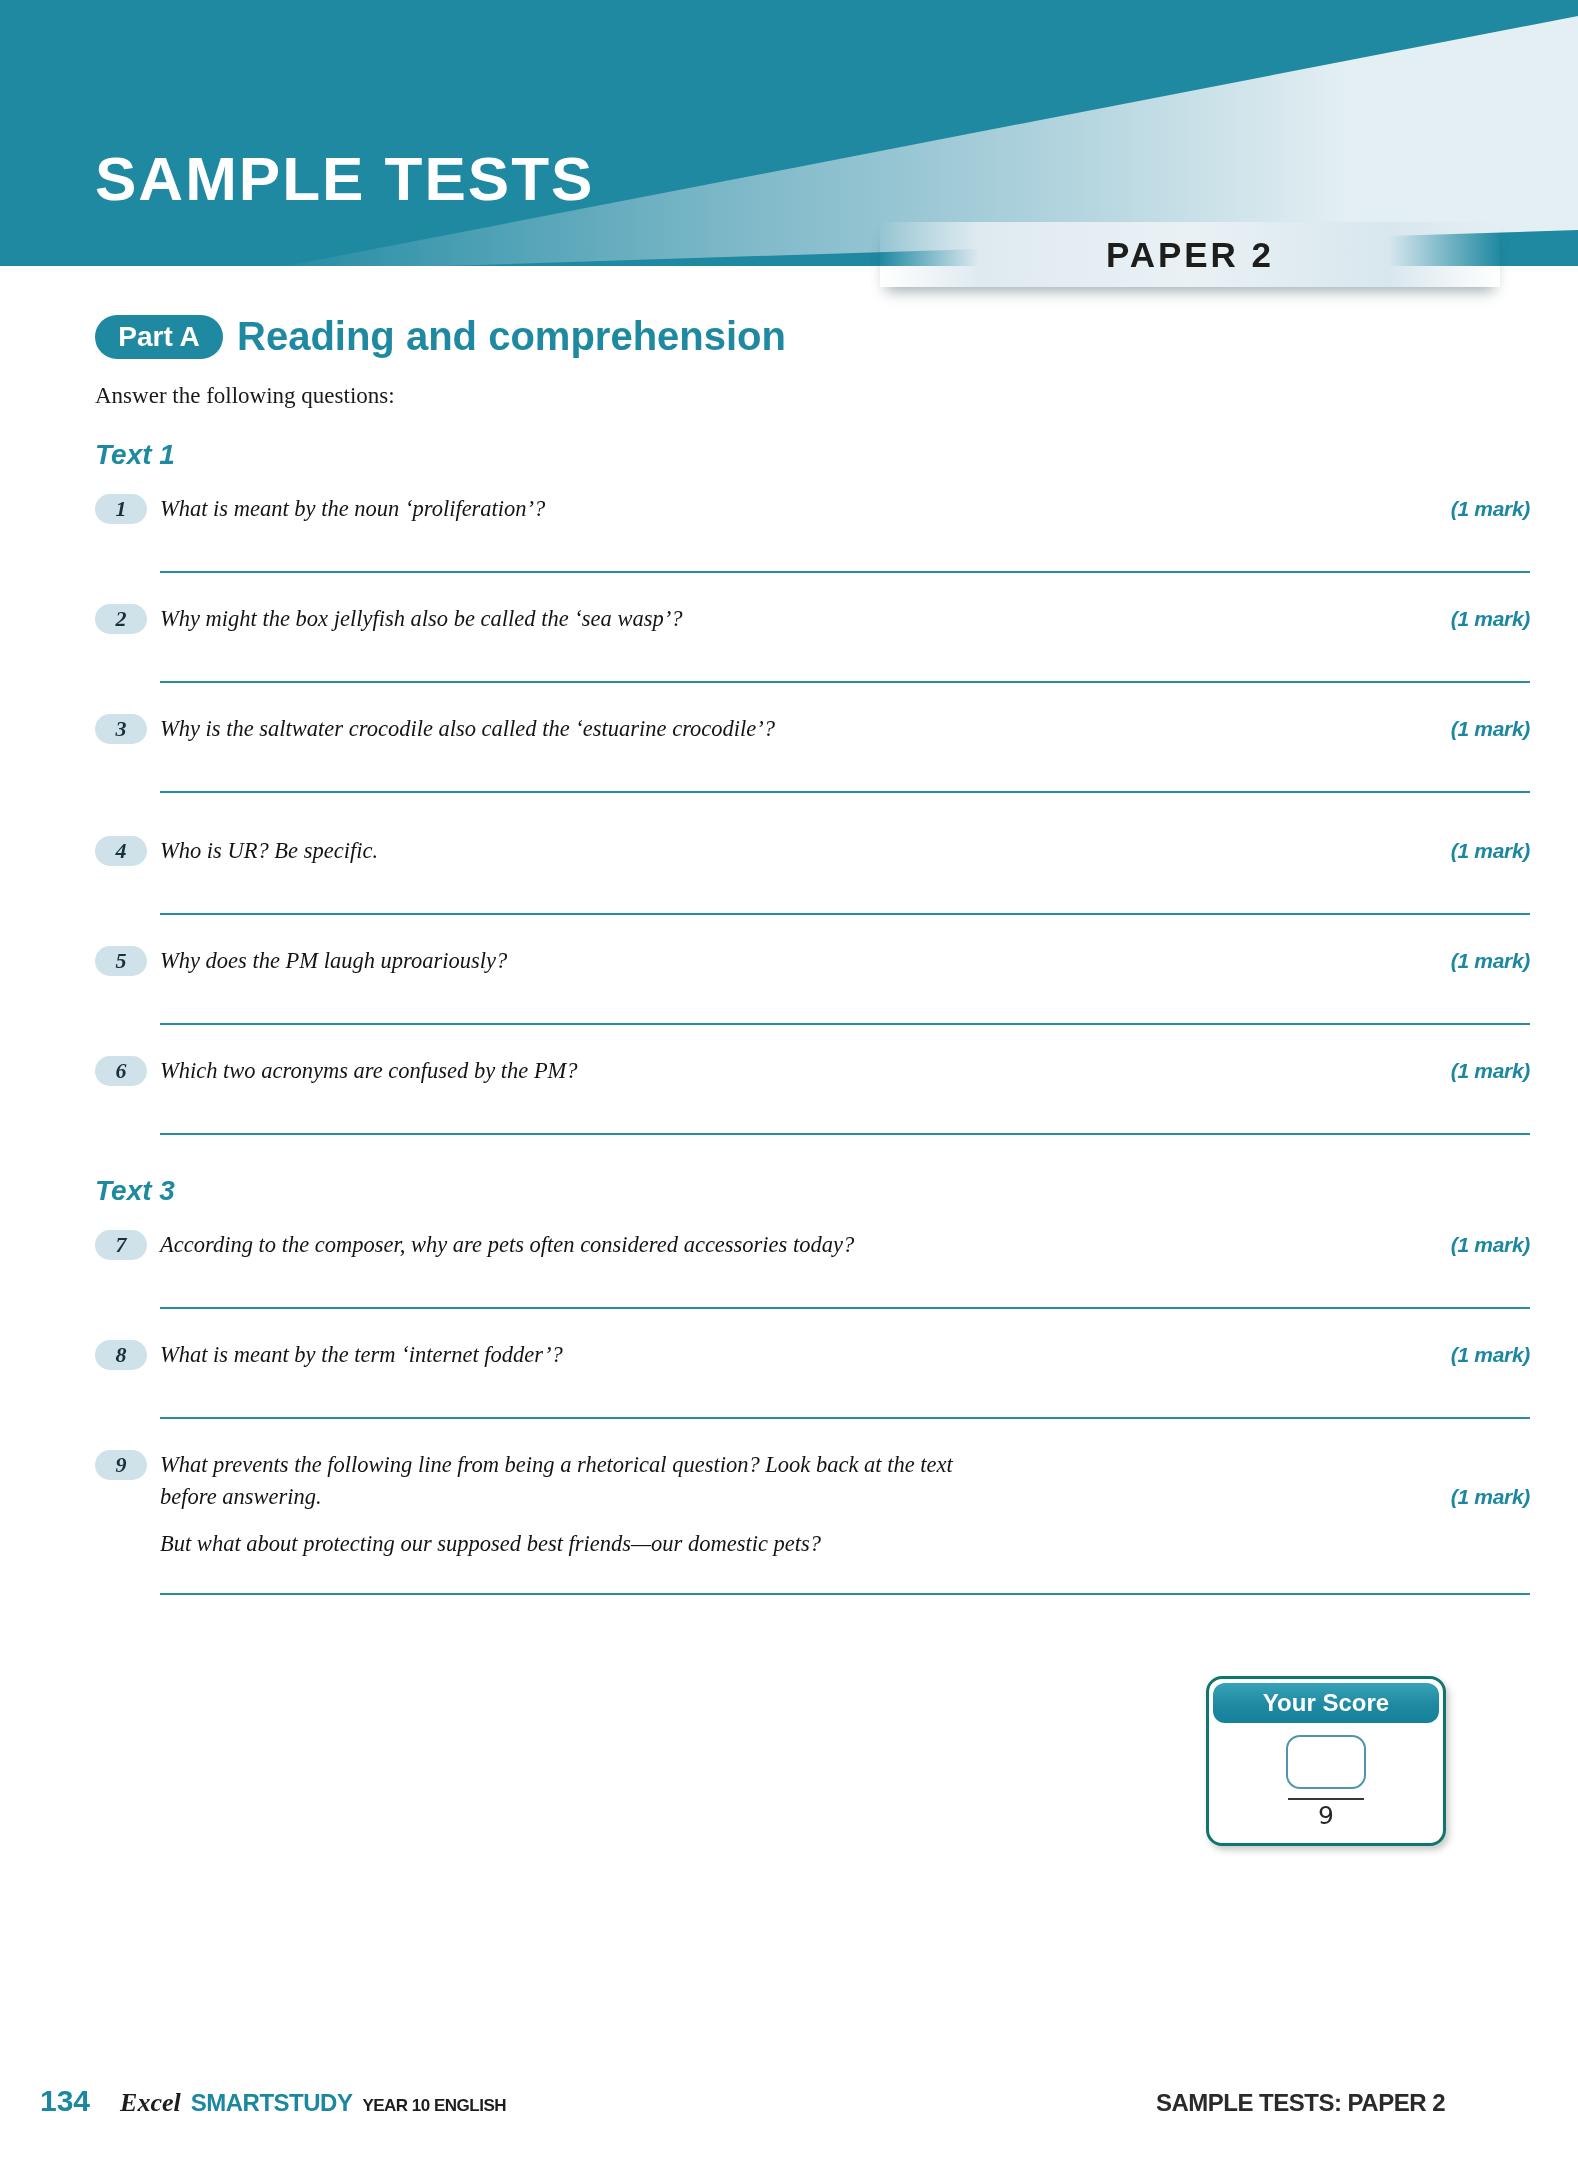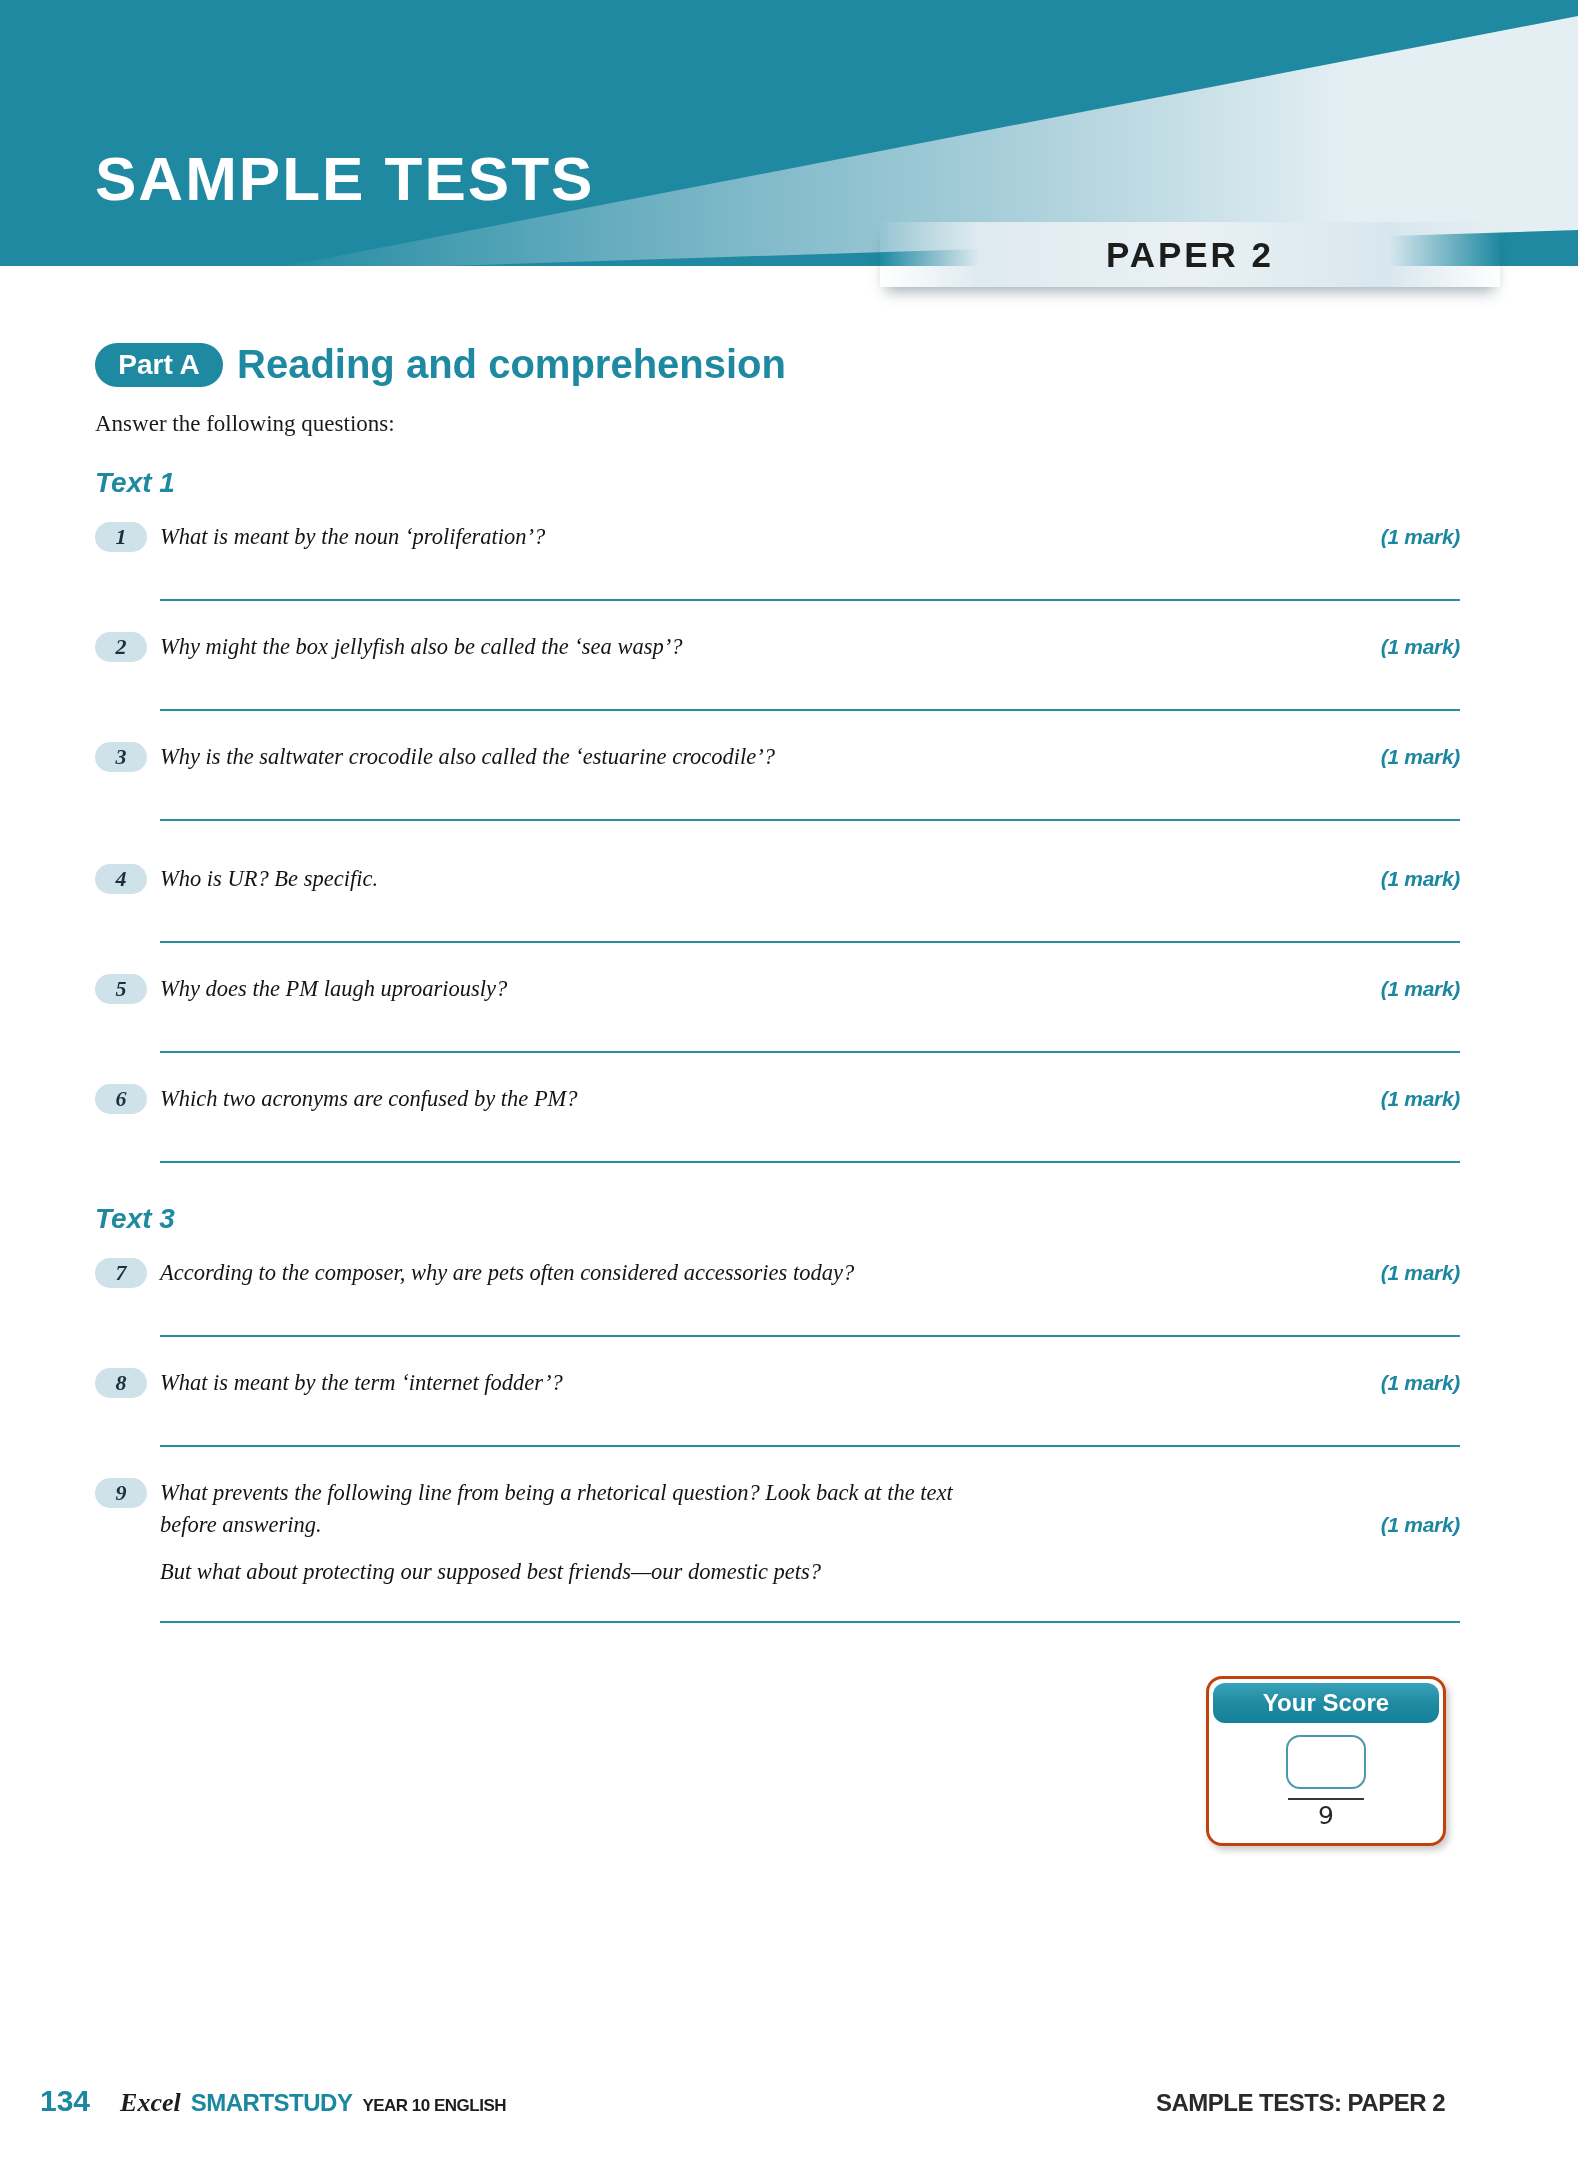--- a/index.html
+++ b/index.html
@@ -28,21 +28,21 @@
     display:flex; align-items:center; justify-content:center;
     box-shadow:0 10px 14px -6px rgba(45,70,80,0.45);
     z-index:3;
   }
   .paper-band-label {
     font-family:"Liberation Sans", sans-serif; font-weight:bold;
     font-size:35px; color:#1d1d1b; letter-spacing:3px;
   }
 
   
-  .content { position:absolute; left:0; top:298px; width:1578px; padding:44px 118px 0 95px; }
+  .content { position:absolute; left:0; top:270px; width:1578px; padding:44px 48px 0 95px; }
 
   .part-row { display:flex; align-items:center; }
   .part-badge {
     min-width:128px; height:44px; border-radius:22px; background:#1f89a1;
     color:#ffffff; font-family:"Liberation Sans", sans-serif; font-weight:bold;
     font-size:28px; display:flex; align-items:center; justify-content:center;
     padding:0 20px;
   }
   .part-title {
     margin-left:14px; font-family:"Liberation Sans", sans-serif;
@@ -79,21 +79,21 @@
   }
   .q-quote { margin:16px 0 0 65px; font-size:22.5px; line-height:30px; color:#141414; }
   .answer-line {
     margin:46px 0 0 65px; height:0; border-top:2px solid #2a8ca4;
   }
   .question.has-quote .answer-line { margin-top:34px; }
 
   
   .score-panel {
     position:absolute; left:1206px; top:1676px; width:240px; height:170px;
-    background:#ffffff; border:3px solid #c2410c; border-radius:16px;
+    background:#ffffff; border:3px solid #0f766e; border-radius:16px;
     box-shadow:3px 4px 7px rgba(0,0,0,0.22);
   }
   .score-header {
     margin:4px; height:40px; border-radius:12px;
     background:linear-gradient(180deg,#38a2b8 0%, #1f89a1 55%, #15809b 100%);
     display:flex; align-items:center; justify-content:center;
     color:#ffffff; font-family:"Liberation Sans", sans-serif;
     font-weight:bold; font-size:24px;
   }
   .score-input {

